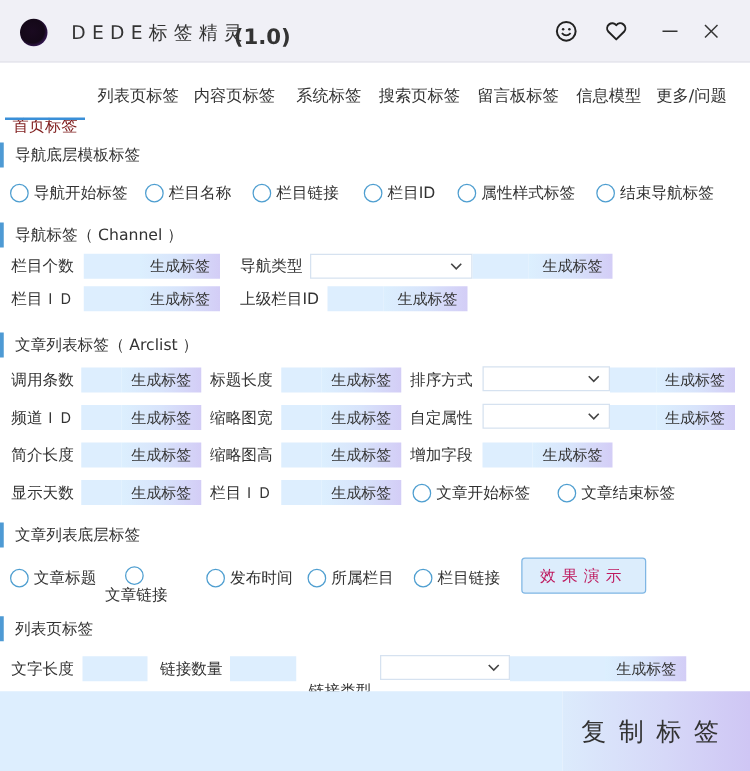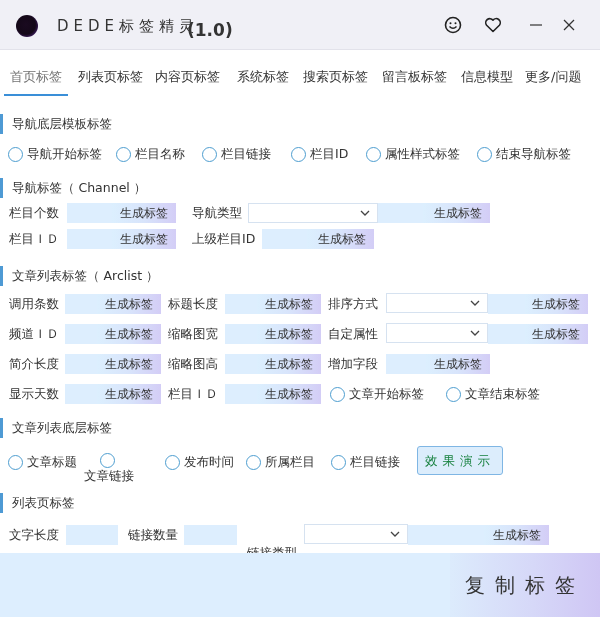--- a/index.html
+++ b/index.html
@@ -31,21 +31,21 @@
   .tb-icon {
     position: absolute; top: 15px; width: 20px; height: 20px;
     display: flex; align-items: center; justify-content: center; cursor: pointer;
   }
   .tabs {
     position: absolute; left: 0; top: 62px; width: 600px; height: 34px;
   }
   .tab {
     position: absolute; top: 6px; font-size: 13px; color: #333; white-space: nowrap; cursor: pointer;
   }
-  .tab.active { color: #737373; }
+  .tab.active { color: #7f1d1d; margin-top: 24px; }
   .tab-underline {
     position: absolute; left: 4px; top: 32px; width: 64px; height: 2px; background: #3a8fd8;
   }
   .section-title {
     position: absolute; left: 0; height: 20px; padding-left: 9px;
     font-size: 12.5px; color: #333; line-height: 20px;
     border-left: 3px solid #4e9ad4;
   }
   .radio {
     position: absolute; height: 18px; display: flex; align-items: center; cursor: pointer; white-space: nowrap;
@@ -69,23 +69,23 @@
     cursor: pointer; white-space: nowrap;
   }
   .select {
     position: absolute; height: 20px; background: #fff; border: 1px solid #d6e2f0;
     cursor: pointer;
   }
   .select .chev {
     position: absolute; right: 6px; top: 3px; width: 12px; height: 12px;
   }
   .demo-btn {
-    position: absolute; left: 417px; top: 446px; width: 86px; height: 29px;
+    position: absolute; left: 417px; top: 446px; width: 100px; height: 29px;
     background: #dcedfc; border: 1px solid #7fb6e4; border-radius: 3px;
-    text-align: center; line-height: 27px; font-size: 12.5px; letter-spacing: 5px; color: #15803d; cursor: pointer;
+    text-align: center; line-height: 27px; font-size: 12.5px; letter-spacing: 5px; color: #be185d; cursor: pointer;
   }
   .bottom-area {
     position: absolute; left: 0; top: 553px; width: 450px; height: 64px; background: #ddeefe;
   }
   .copy-btn {
     position: absolute; left: 450px; top: 553px; width: 150px; height: 64px;
     background: linear-gradient(90deg, #dcebfc 0%, #d6d8f8 55%, #cfc6f4 100%);
     text-align: center; line-height: 64px; font-size: 20px; letter-spacing: 10px; color: #333; cursor: pointer;
   }
 </style>

